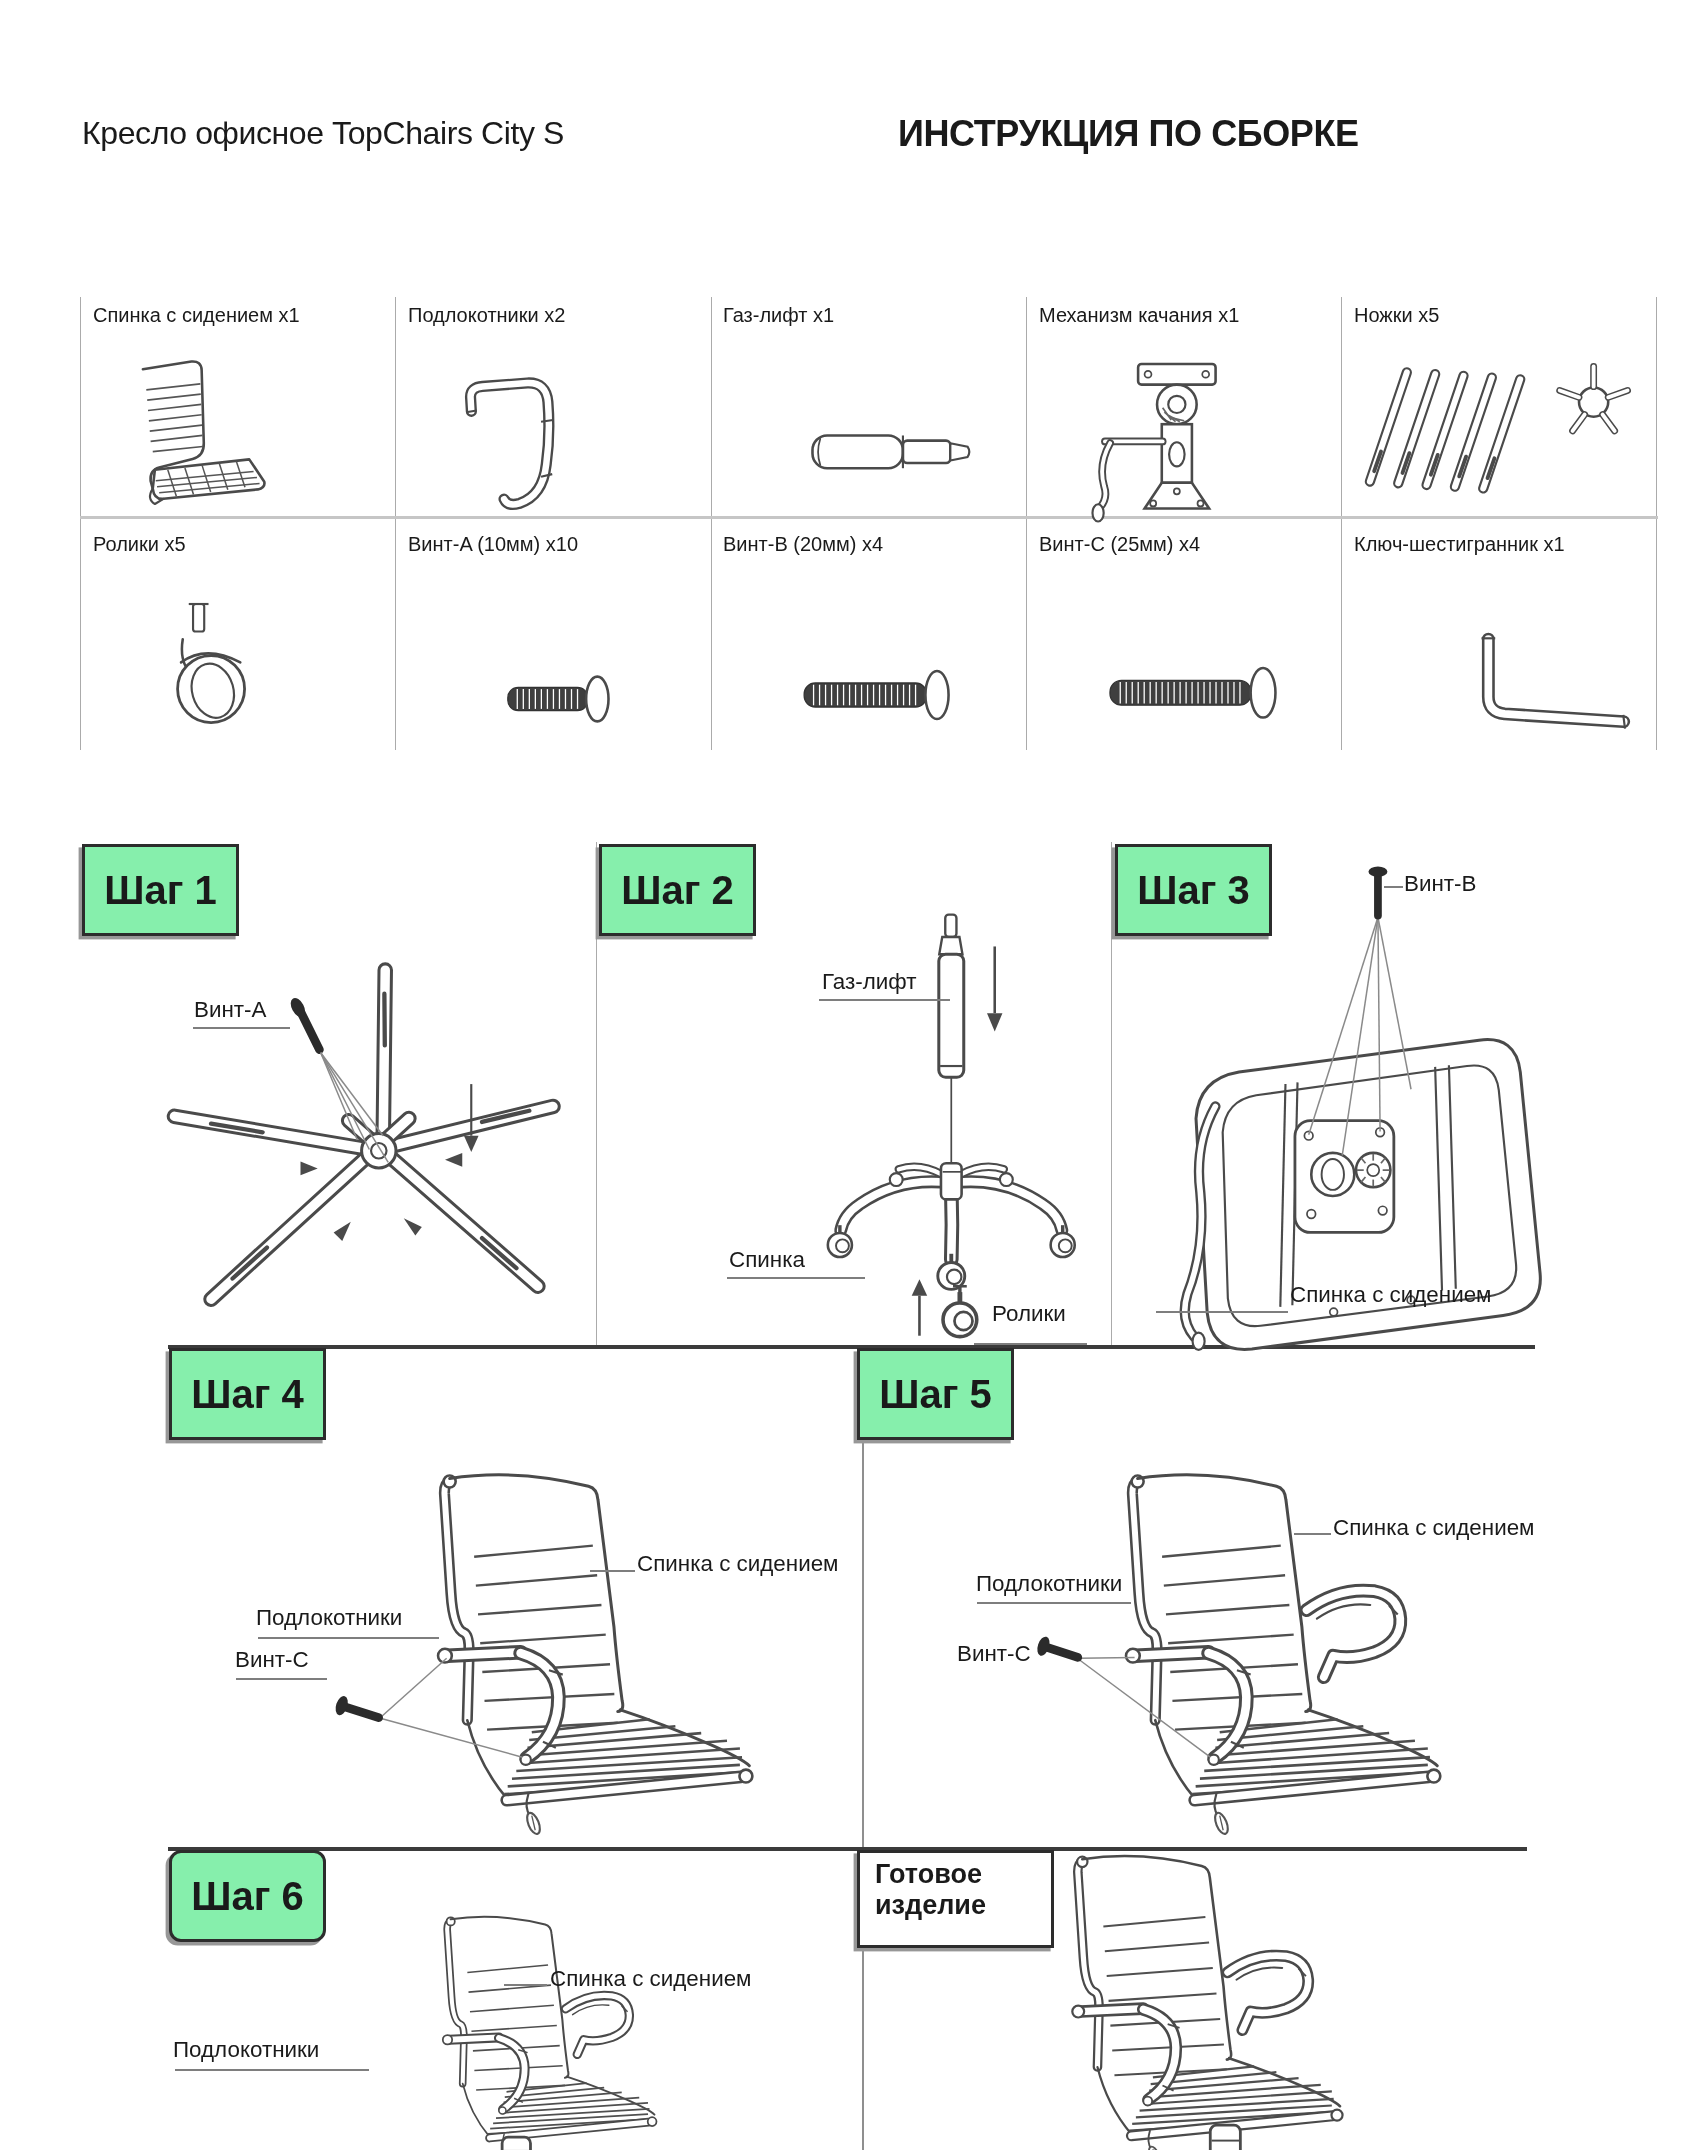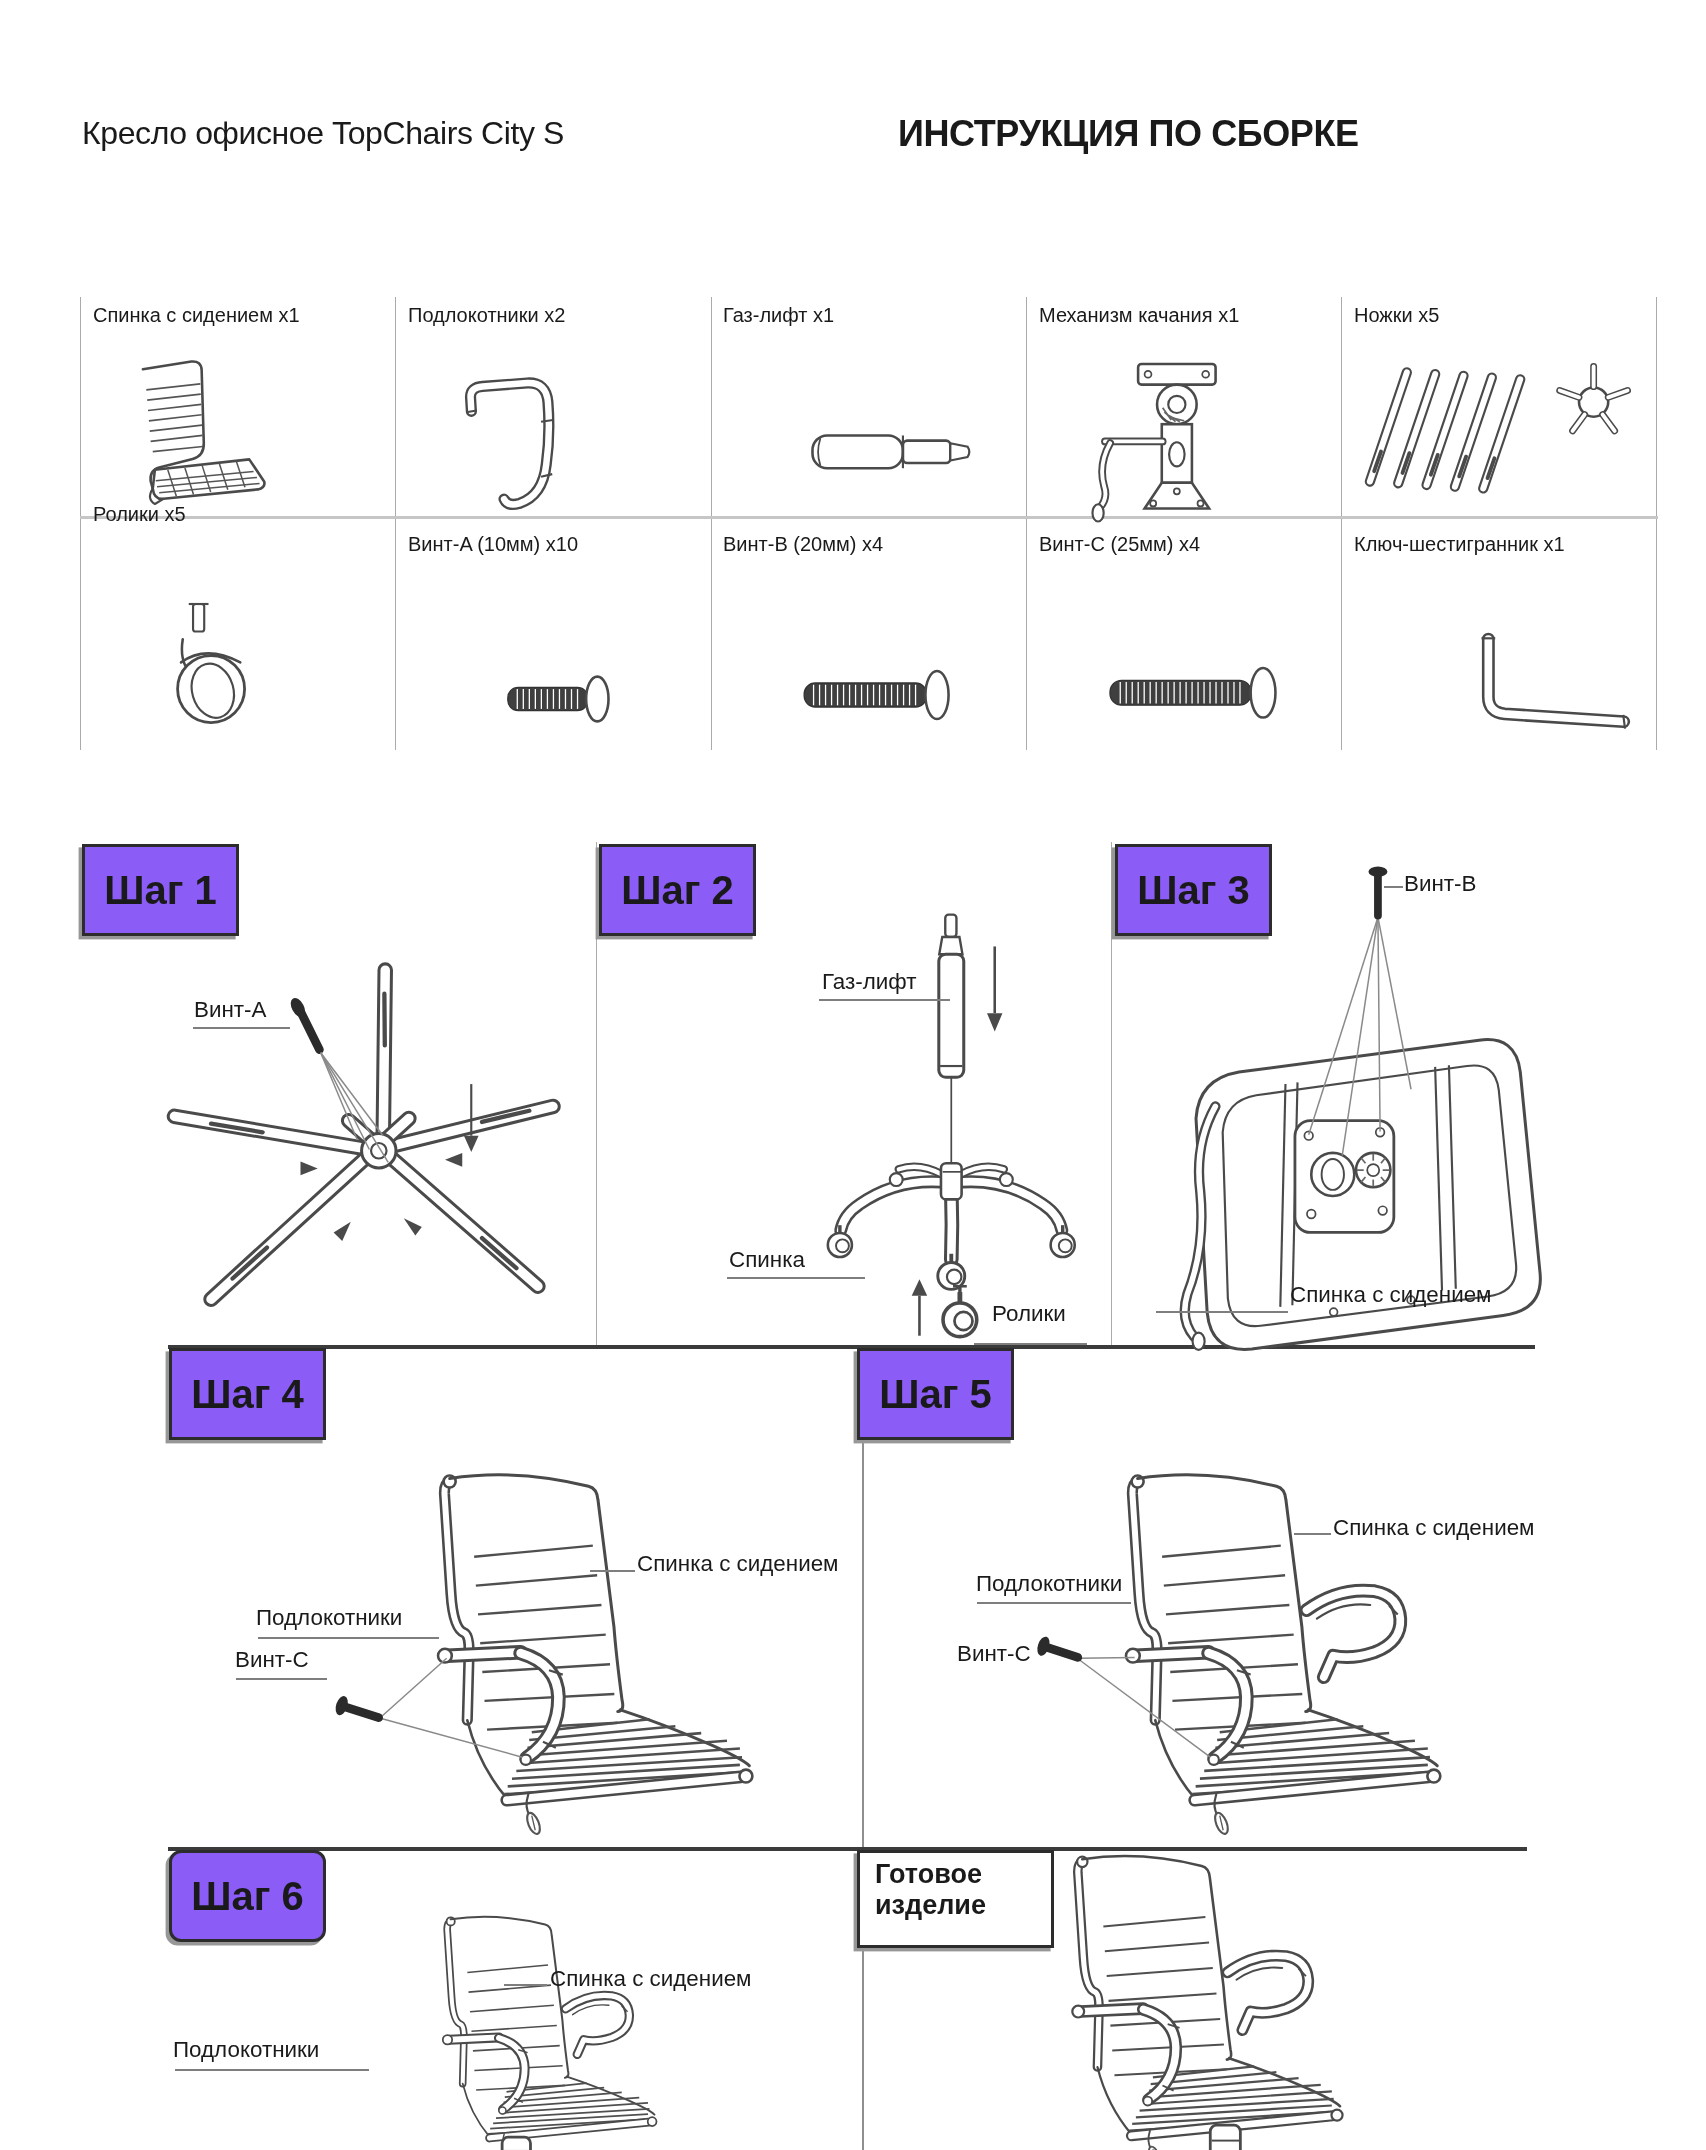--- a/index.html
+++ b/index.html
@@ -8,21 +8,21 @@
   .abs{position:absolute;}
   .title-left{font-size:32px;letter-spacing:-0.4px;white-space:nowrap;}
   .title-right{font-size:36px;font-weight:bold;letter-spacing:-0.4px;white-space:nowrap;}
   .part-label{font-size:20px;white-space:nowrap;}
   .lbl{font-size:22.4px;white-space:nowrap;}
   .ld{background:#7e7e7e;height:2.2px;}
   .vthin{background:#ababab;width:1.3px;}
   .vmid{background:#8f8f8f;width:1.7px;}
   .hthick{background:#3b3b3b;height:4.3px;}
   .rowsep{background:#c6c6c6;height:3.4px;}
-  .step-box{border:3.9px solid #2c2c2c;background:#8b5cf6;box-shadow:-3.4px 3.4px 0 #979797;
+  .step-box{border:3.9px solid #2c2c2c;background:#86efac;box-shadow:-3.4px 3.4px 0 #979797;
             display:flex;align-items:center;justify-content:center;
             font-weight:bold;font-size:40px;white-space:nowrap;}
   .final-box{border:3.9px solid #2c2c2c;background:#fff;box-shadow:-3.4px 3.4px 0 #979797;
             font-weight:bold;font-size:27px;line-height:1.15;padding:6px 0 0 15px;}
   .to{stroke:#4a4a4a;fill:none;stroke-linecap:round;stroke-linejoin:round;}
   .ti{stroke:#ffffff;fill:none;stroke-linecap:round;stroke-linejoin:round;}
   .ln{stroke:#4a4a4a;fill:none;stroke-linecap:round;stroke-linejoin:round;}
 </style>
 </head>
 <body>
@@ -115,21 +115,21 @@
   <div class="abs vthin" style="left:1026px;top:297px;height:453px;"></div>
   <div class="abs vthin" style="left:1341px;top:297px;height:453px;"></div>
   <div class="abs vthin" style="left:1656px;top:297px;height:453px;"></div>
   <div class="abs rowsep" style="left:80px;top:516px;width:1578px;"></div>
 
   <div class="abs part-label" style="left:93px;top:304px;">Спинка с сидением x1</div>
   <div class="abs part-label" style="left:408px;top:304px;">Подлокотники x2</div>
   <div class="abs part-label" style="left:723px;top:304px;">Газ-лифт x1</div>
   <div class="abs part-label" style="left:1039px;top:304px;">Механизм качания x1</div>
   <div class="abs part-label" style="left:1354px;top:304px;">Ножки x5</div>
-  <div class="abs part-label" style="left:93px;top:503px;">Ролики x5</div>
+  <div class="abs part-label" style="left:93px;top:533px;">Ролики x5</div>
   <div class="abs part-label" style="left:408px;top:533px;">Винт-A (10мм) x10</div>
   <div class="abs part-label" style="left:723px;top:533px;">Винт-B (20мм) x4</div>
   <div class="abs part-label" style="left:1039px;top:533px;">Винт-C (25мм) x4</div>
   <div class="abs part-label" style="left:1354px;top:533px;">Ключ-шестигранник x1</div>
 
   <svg class="abs" style="left:112px;top:357px;" width="163" height="155" viewBox="0 0 380 360">
     <path class="ln" stroke-width="6" d="M72,28 L185,10 Q208,8 209,30 L214,200 Q215,230 188,237 L110,257 Q88,263 90,288 L95,306"></path>
     <g stroke="#555" stroke-width="4">
       <line x1="80" y1="76" x2="206" y2="62"></line>
         <line x1="82" y1="100" x2="207" y2="86"></line>

